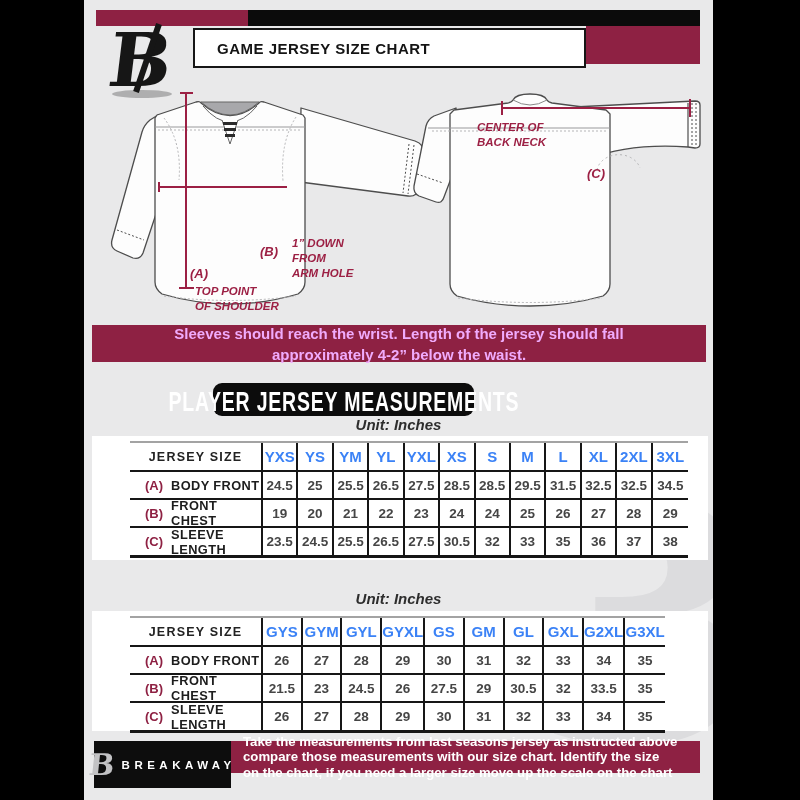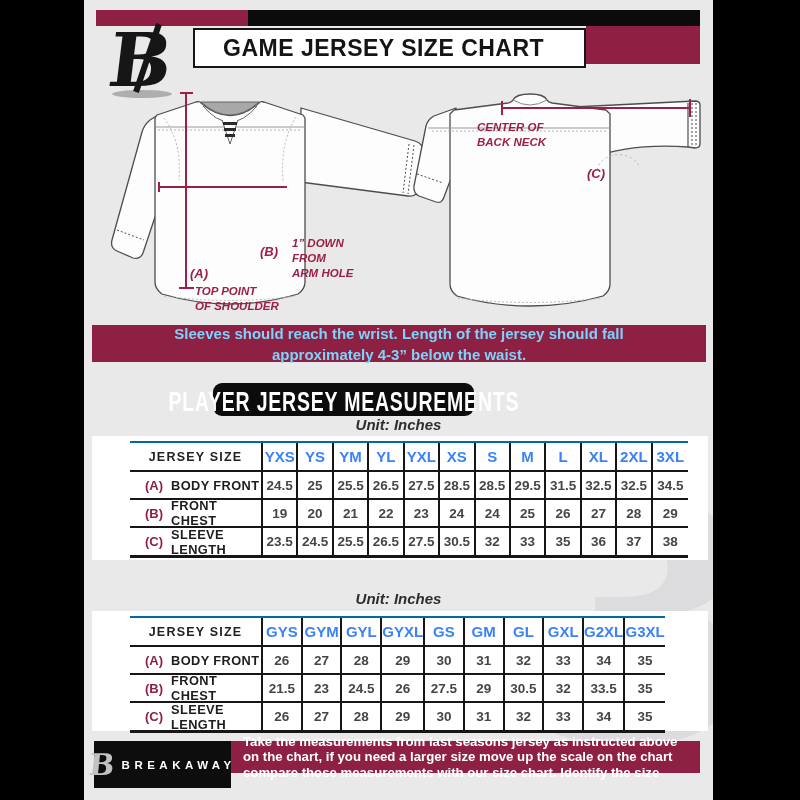--- a/index.html
+++ b/index.html
@@ -11,51 +11,51 @@
   
   .watermark{position:absolute;left:448px;top:462px;font-size:330px;line-height:1;font-weight:800;
              color:#dcdcde;font-family:"DejaVu Sans",sans-serif;z-index:0;}
 
   
   .accent-maroon{left:12px;top:10px;width:152px;height:16px;background:var(--maroon);z-index:2;}
   .accent-black{left:164px;top:10px;width:452px;height:16px;background:#0b0b0b;z-index:2;}
   .maroon-block{left:502px;top:26px;width:114px;height:38px;background:var(--maroon);z-index:2;}
   .title-box{left:109px;top:28px;width:393px;height:40px;background:#fff;border:2px solid #161616;
              display:flex;align-items:center;z-index:3;box-sizing:border-box;}
-  .title-box span{padding-left:28px;font-size:23px;font-weight:800;letter-spacing:.5px;color:#141414;white-space:nowrap;}
+  .title-box span{padding-left:22px;font-size:15px;font-weight:800;letter-spacing:.5px;color:#141414;white-space:nowrap;}
   .logo{left:18px;top:20px;width:84px;height:80px;z-index:4;}
 
   
   .diagram{left:0;top:58px;z-index:1;}
   .note{position:absolute;color:var(--annot);font-style:italic;font-weight:700;
         font-size:11.5px;line-height:15px;z-index:2;white-space:nowrap;}
   .tagnote{position:absolute;color:var(--annot);font-weight:800;font-style:italic;font-size:13px;z-index:2;}
 
   
-  .banner{left:8px;top:325px;width:614px;height:37px;background:var(--maroon);color:#7dd3fc;
+  .banner{left:8px;top:325px;width:614px;height:37px;background:var(--maroon);color:#f0abfc;
           display:flex;flex-direction:column;justify-content:center;text-align:center;
           font-size:15px;font-weight:600;line-height:21px;z-index:1;}
 
   
   .section-title{background:#0c0c0c;border-radius:9px;color:#fff;display:flex;align-items:flex-end;
                  justify-content:center;z-index:1;}
   .section-title span{display:inline-block;transform:scale(.78,1.12);font-size:25px;font-weight:800;
                       letter-spacing:1px;white-space:nowrap;font-family:"Liberation Sans",sans-serif;}
   .pl-title{left:129px;top:383px;width:261px;height:33px;}
   .gl-title{left:129px;top:557px;width:261px;height:33px;}
   .unit{width:629px;text-align:center;font-size:15px;font-weight:700;font-style:italic;color:#2d2d2d;z-index:1;}
   .pl-unit{left:0;top:416px;}
   .gl-unit{left:0;top:590px;}
 
   
   .panel{background:#fff;z-index:1;}
   .pl-panel{left:8px;top:436px;width:616px;height:124px;}
   .gl-panel{left:8px;top:611px;width:616px;height:120px;}
 
-  .size-table{display:grid;background:#fff;border-top:2px solid #0369a1;border-bottom:3px solid #161616;z-index:2;}
+  .size-table{display:grid;background:#fff;border-top:2px solid #a3a3a3;border-bottom:3px solid #161616;z-index:2;}
   .pl-table{left:46px;top:441px;width:558px;grid-template-rows:29px 28px 28px 27px;}
   .gl-table{left:46px;top:616px;width:535px;grid-template-rows:29px 28px 28px 27px;}
   .cell{display:flex;align-items:center;justify-content:center;border-right:2px solid #161616;
         border-bottom:2px solid #161616;box-sizing:border-box;}
   .cell.last{border-right:none;}
   .cell.rb0{border-bottom:none;}
   .th-label{font-size:12.5px;font-weight:600;letter-spacing:1.2px;color:#222;}
   .th-size{font-size:15px;font-weight:800;color:#3b82f6;}
   .row-label{justify-content:flex-start;padding-left:15px;gap:8px;}
   .row-label .tag{color:var(--maroon);font-weight:800;font-size:13px;}
@@ -160,21 +160,21 @@
       <div>ARM HOLE</div>
     </div>
     <div class="tagnote" style="left:106px;top:266px;">(A)</div>
     <div class="note" style="left:111px;top:284px;">
       <div>TOP POINT</div>
       <div>OF SHOULDER</div>
     </div>
 
     <div class="abs banner">
       <div>Sleeves should reach the wrist. Length of the jersey should fall</div>
-      <div>approximately 4-3” below the waist.</div>
+      <div>approximately 4-2” below the waist.</div>
     </div>
 
     <div class="abs section-title pl-title">
       <span>PLAYER JERSEY MEASUREMENTS</span>
     </div>
     <div class="abs unit pl-unit">Unit: Inches</div>
     <div class="abs panel pl-panel"></div>
     <div class="abs size-table pl-table" style="grid-template-columns: 133px repeat(12, 1fr);">
         <div class="cell th-label">JERSEY SIZE</div>
         <div class="cell th-size">YXS</div>
@@ -296,18 +296,18 @@
         <div class="cell td-val rb0">34</div>
         <div class="cell td-val last rb0">35</div>
       </div>
 
     <div class="abs footer-logo">
       <span class="bglyph">B</span>
       <span class="brand">BREAKAWAY</span>
     </div>
     <div class="abs footer-note">
       <div>Take the measurements from last seasons jersey as instructed above</div>
+      <div>compare those measurements  with our size chart. Identify the size</div>
       <div>on the chart, if you need a larger size move up the scale on the chart</div>
-      <div>compare those measurements  with our size chart. Identify the size</div>
     </div>
 
   </div>
 </div>
 
 </body></html>

